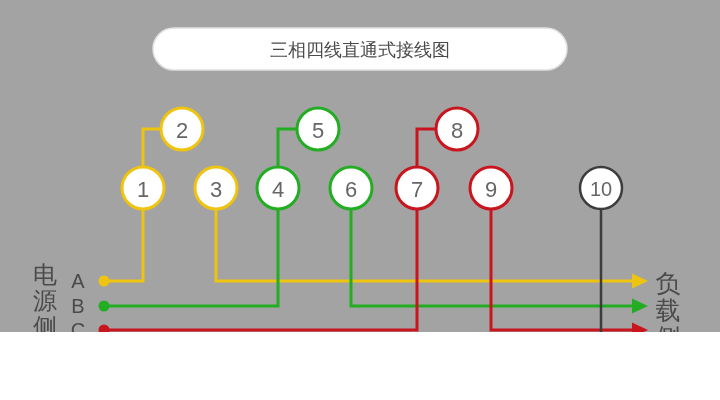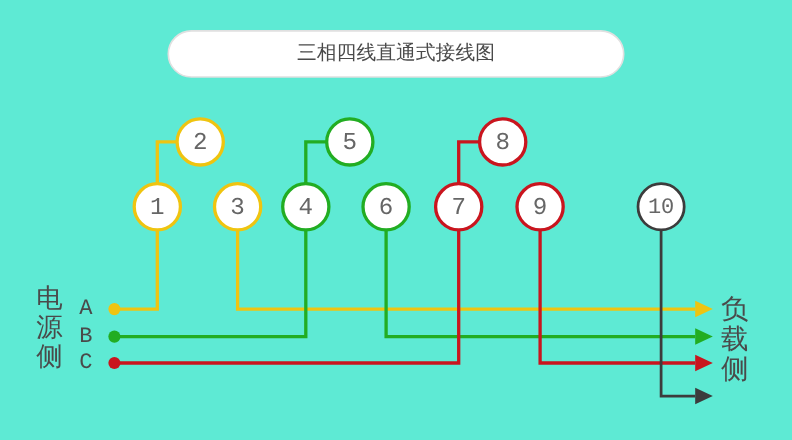--- a/index.html
+++ b/index.html
@@ -1,20 +1,20 @@
 <!DOCTYPE html>
 <html><head>
 <meta charset="utf-8">
 <style>
   html, body { margin: 0; padding: 0; background: #ffffff; }
   .stage {
     position: relative;
-    width: 720px; height: 400px;
-    background: #5eead4;
-    font-family: Liberation Mono, monospace;
+    width: 720px; height: 332px;
+    background: #a3a3a3;
+    font-family: Liberation Sans, sans-serif;
     overflow: hidden;
   }
   svg { display: block; }
   .wire   { fill: none; stroke-width: 3; stroke-linecap: butt; stroke-linejoin: miter; }
   .nwire  { fill: none; stroke-width: 2.5; stroke-linecap: butt; stroke-linejoin: miter; }
   .terminal  { fill: #ffffff; stroke-width: 3; }
   .nterminal { fill: #ffffff; stroke-width: 2.5; }
   .tnum  { font-size: 22px; text-anchor: middle; dominant-baseline: central; }
   .tnum10{ font-size: 20px; text-anchor: middle; dominant-baseline: central; }
   .cjk   { font-size: 24px; text-anchor: middle; dominant-baseline: central; }

